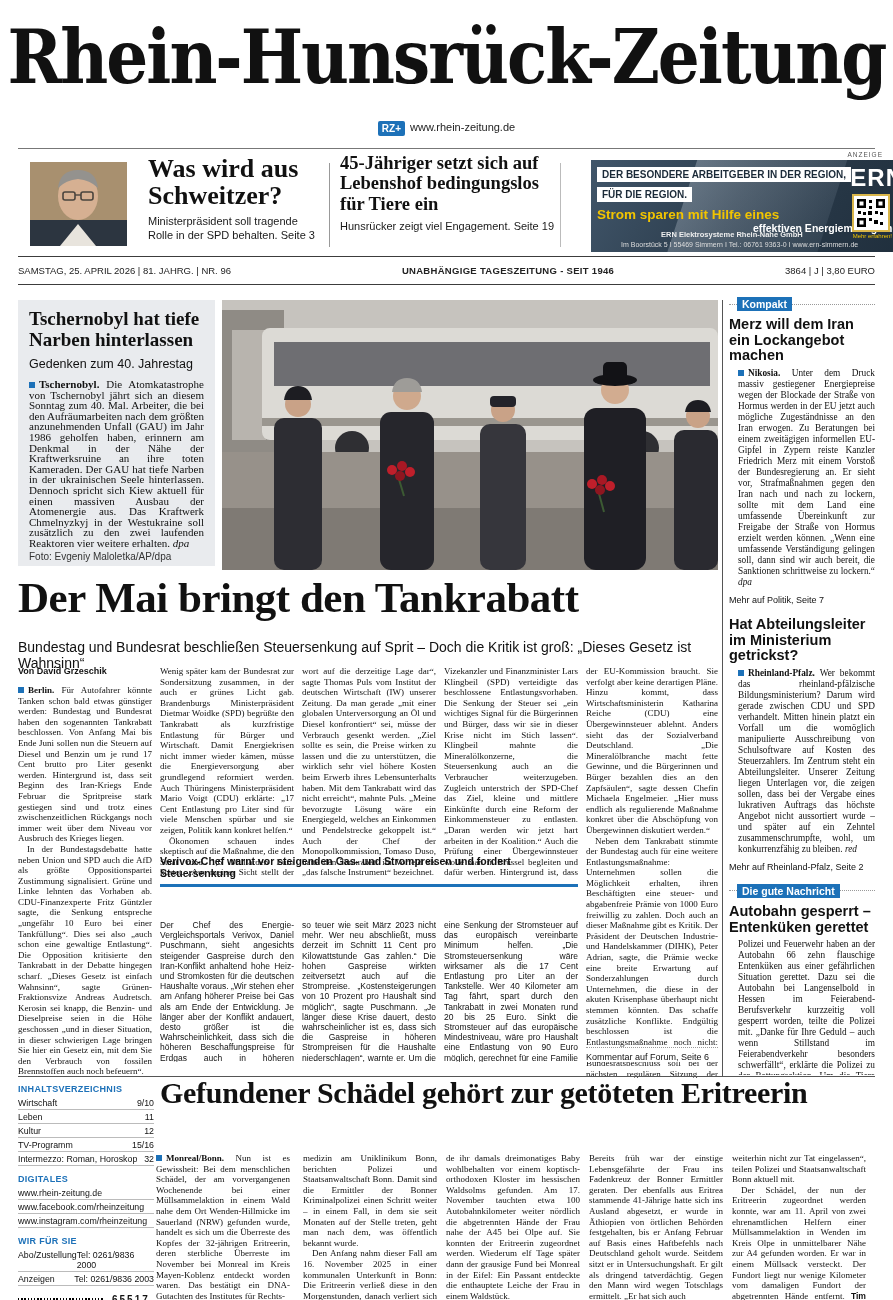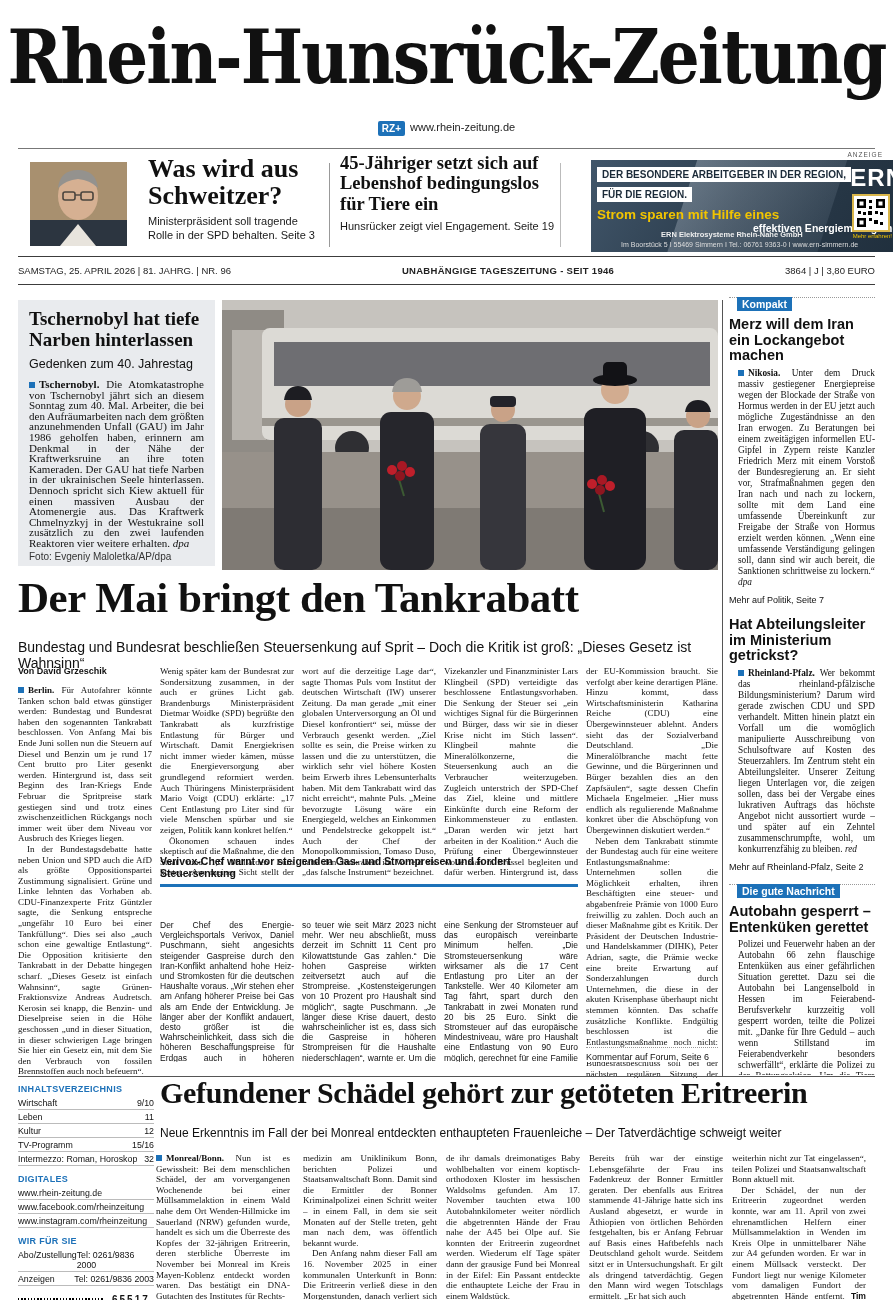--- a/index.html
+++ b/index.html
@@ -61,21 +61,21 @@
   .credit{font-style:italic;}
   .photo-credit{margin-top:2px;font-size:10px;color:#333;}
   .more-line{margin-top:8px;font-size:9px;color:#222;}
 
   
   .photo{position:absolute;left:222px;top:300px;width:496px;height:270px;margin:0;overflow:hidden;}
 
   
   .v-rule{position:absolute;left:722px;top:300px;height:776px;border-left:1px solid #555;}
   .sidebar{position:absolute;left:729px;top:297px;width:146px;height:778px;overflow:hidden;}
-  .sec-label{display:flex;margin-bottom:6px;}
+  .sec-label{display:flex;align-items:center;margin-bottom:6px;}
   .sec-label .pre{width:8px;border-top:1px dotted #999;}
   .sec-label .post{flex:1;border-top:1px dotted #999;}
   .label-chip{background:#1d71b8;color:#fff;font-weight:bold;font-size:10.5px;padding:1px 5px;}
   .sb-title{margin:2px 0 4px 0;font-size:14.5px;line-height:1.08;font-weight:bold;}
   .sb-body{font-size:9.3px;line-height:11px;margin-left:9px;}
   .sb-more{margin:7px 0 12px 0;font-size:9px;}
 
   
   .main-headline{position:absolute;left:18px;top:576px;width:700px;margin:0;
       font-size:43px;line-height:1.0;font-weight:bold;letter-spacing:-.5px;}
@@ -361,21 +361,20 @@
         <span>Tel: 0261/9836 2003</span>
       </div>
     <div class="bc-wrap">
       <span class="bc-top-num">65517</span>
       <div class="bc-left bars"></div>
 
     </div>
   </div>
 
   <h2 class="schaedel-h serif">Gefundener Schädel gehört zur getöteten Eritreerin</h2>
-  <p class="schaedel-sub">Neue Erkenntnis im Fall der bei Monreal entdeckten enthaupteten Frauenleiche – Der Tatverdächtige schweigt weiter</p>
   <div class="scol s1">
     <p class="body-p mb"><span class="marker"></span><span class="loc">Monreal/Bonn.</span> <span>Nun ist es Gewissheit: Bei dem menschlichen Schädel, der am vorvergangenen Wochenende bei einer Müllsammelaktion in einem Wald nahe dem Ort Wenden-Hillmicke im Sauerland (NRW) gefunden wurde, handelt es sich um die Überreste des Kopfes der 32-jährigen Eritreerin, deren sterbliche Überreste im November bei Monreal im Kreis Mayen-Koblenz entdeckt worden waren. Das bestätigt ein DNA-Gutachten des Institutes für Rechts-</span></p>
   </div>
   <div class="scol s2">
     <p class="body-p mb">medizin am Uniklinikum Bonn, berichten Polizei und Staatsanwaltschaft Bonn. Damit sind die Ermittler der Bonner Kriminalpolizei einen Schritt weiter – in einem Fall, in dem sie seit Monaten auf der Stelle treten, geht man nach dem, was öffentlich bekannt wurde.</p>
     <p class="body-p mb indent">Den Anfang nahm dieser Fall am 16. November 2025 in einer kommunalen Unterkunft in Bonn: Die Eritreerin verließ diese in den Morgenstunden, danach verliert sich ihre Spur. Wenig später wur-</p>
   </div>
   <div class="scol s3">
     <p class="body-p mb">de ihr damals dreimonatiges Baby wohlbehalten vor einem koptisch-orthodoxen Kloster im hessischen Waldsolms gefunden. Am 17. November tauchten etwa 100 Autobahnkilometer weiter nördlich die abgetrennten Hände der Frau nahe der A45 bei Olpe auf. Sie konnten der Eritreerin zugeordnet werden. Wiederum elf Tage später dann der grausige Fund bei Monreal in der Eifel: Ein Passant entdeckte die enthauptete Leiche der Frau in einem Waldstück.</p>
   </div>

